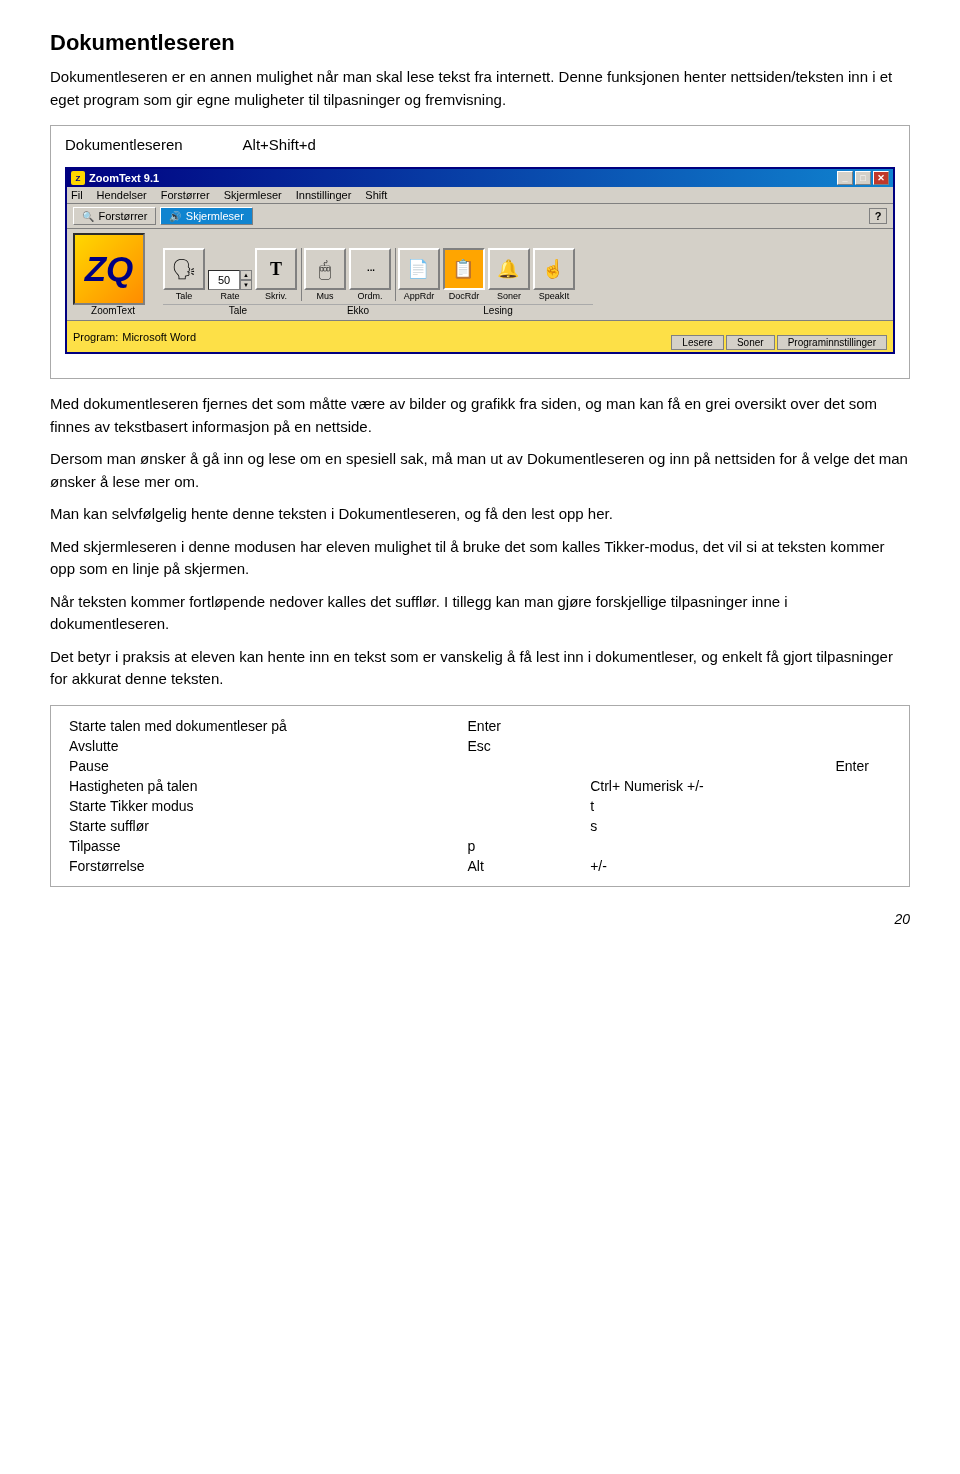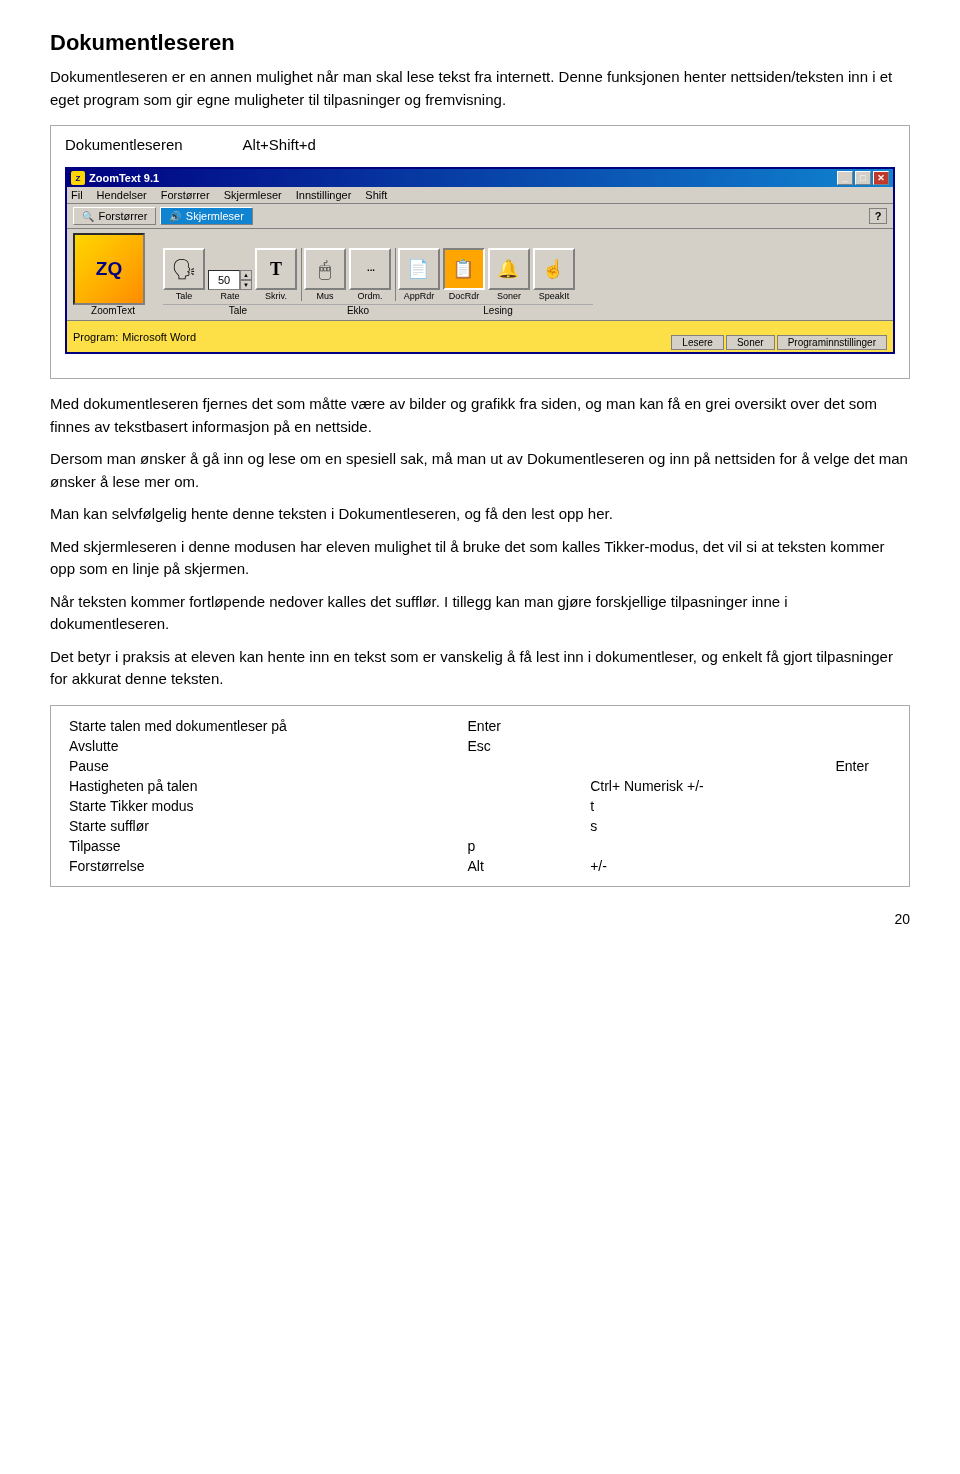--- a/index.html
+++ b/index.html
@@ -233,20 +233,21 @@
     .keyboard-table td {
       padding: 2px 4px;
       font-size: 14px;
       vertical-align: top;
     }
 
     .page-number {
       text-align: right;
       font-size: 14px;
       margin-top: 24px;
+      font-style: italic;
     }
 
     .zt-tool-icon-btn {
       width: 42px;
       height: 42px;
       background: #d4d0c8;
       border: 2px solid;
       border-top-color: #fff;
       border-left-color: #fff;
       border-bottom-color: #808080;
@@ -345,21 +346,21 @@
         <span class="zt-tab-icon">🔊</span>
         <span>Skjermleser</span>
       </div>
       <div class="zt-help-btn">?</div>
     </div>
 
     <div class="zt-toolbar2">
 
       <div style="display:flex; flex-direction:column; align-items:center; margin-right:10px;">
         <div class="zt-logo-area">
-          <span style="font-size:19px; font-weight:bold; color:#000080; ">ZQ</span>
+          <span style="font-size:35px; font-weight:bold; color:#000080; font-style:italic;">ZQ</span>
         </div>
         <span style="font-size:10px;">ZoomText</span>
       </div>
 
       <div style="display:flex; flex-direction:column; flex:1;">
 
         <div style="display:flex; align-items:flex-end; margin-bottom:2px;">
 
           <div style="display:flex; align-items:flex-end; margin-right:2px; padding-right:4px; border-right: 1px solid #808080;">
             <div style="display:flex; flex-direction:column; align-items:center; gap:1px; margin-right:3px;">

